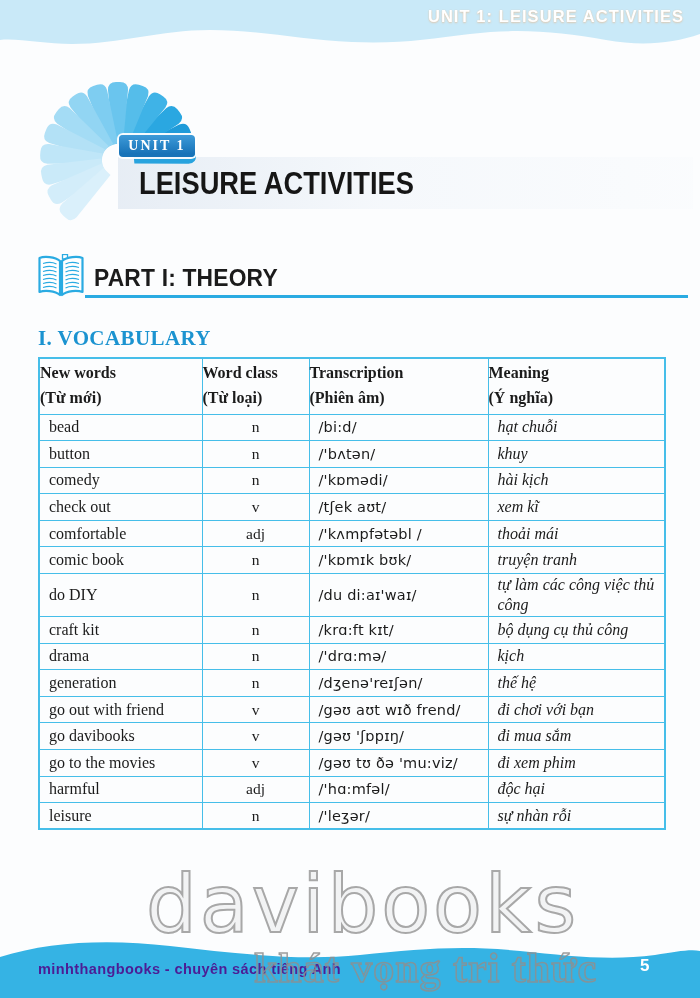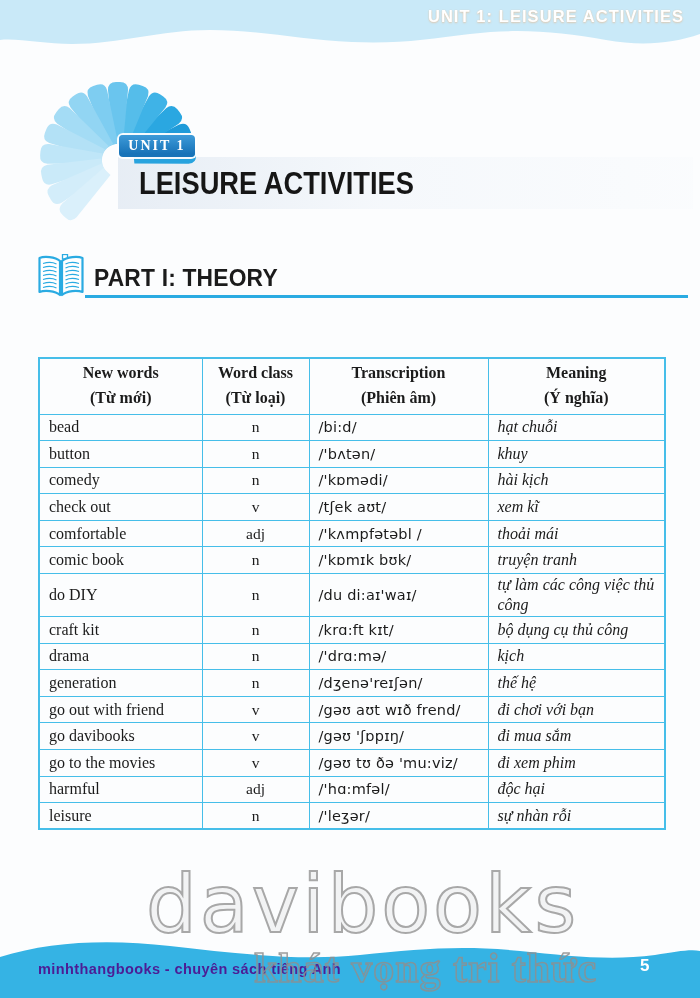--- a/index.html
+++ b/index.html
@@ -58,21 +58,21 @@
 
   
   .vocab-table {
     position:absolute; left:38px; top:357px; z-index:2;
     width:626px; border-collapse:collapse; table-layout:fixed;
     border:2.5px solid #46bee9; background:transparent;
   }
   .vocab-table th, .vocab-table td { border:1.6px solid #46bee9; color:#1b1b1b; }
   .vocab-table th {
     height:56px; font-family:"Liberation Serif", serif; font-weight:700;
-    font-size:16px; text-align:center; line-height:1.55; vertical-align:middle;
+    font-size:16px; text-align:left; line-height:1.55; vertical-align:middle;
   }
   .vocab-table td { height:26.6px; vertical-align:middle; padding:1px 5px 1px 9px; }
   .c-word  { font-family:"Liberation Serif", serif; font-size:16px; }
   .c-class { font-family:"Liberation Serif", serif; font-size:15.5px; text-align:center; padding-left:5px !important; }
   .c-ipa   { font-family:"DejaVu Sans", sans-serif; font-size:14.5px; letter-spacing:0.2px; }
   .c-meaning { font-family:"Liberation Serif", serif; font-style:italic; font-size:16px; line-height:1.25; }
 
   
   .wm-large {
     position:absolute; left:146px; top:858px; z-index:6;
@@ -151,20 +151,21 @@
           <path d="M29.5 22 C33 20.3 38 20 43 21.5"></path>
         <path d="M29.5 26 C33 24.3 38 24 43 25.5"></path>
           <path d="M29.5 30 C33 28.3 38 28 43 29.5"></path>
         <path d="M29.5 34 C33 32.3 38 32 43 33.5"></path>
       </g>
     </svg>
     <h2 class="part-heading">PART I: THEORY</h2>
     <div class="part-rule"></div>
   </div>
 
+  <h3 class="vocab-heading">I. VOCABULARY</h3>
 
   <table class="vocab-table">
     <colgroup>
         <col style="width:163px">
         <col style="width:107px">
         <col style="width:179px">
         <col style="width:177px">
       </colgroup>
     <thead>
       <tr>

